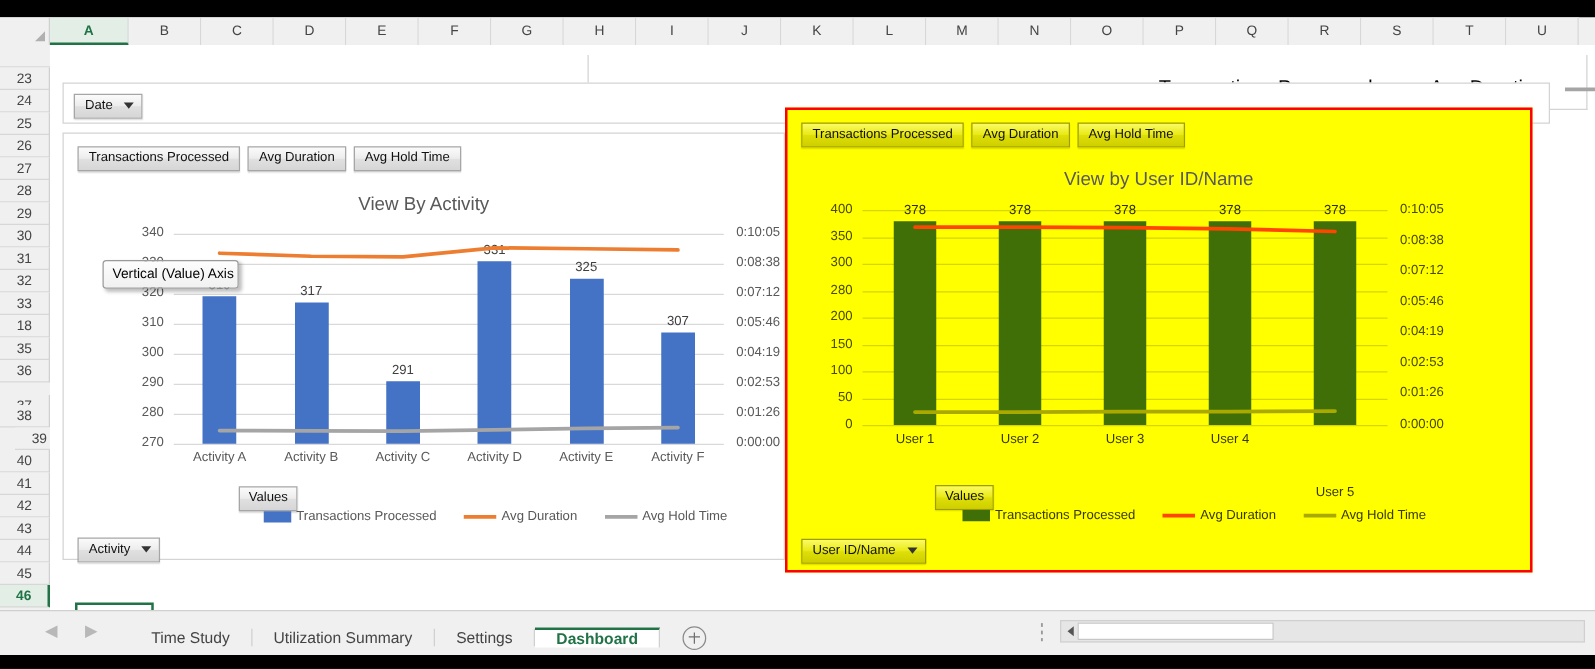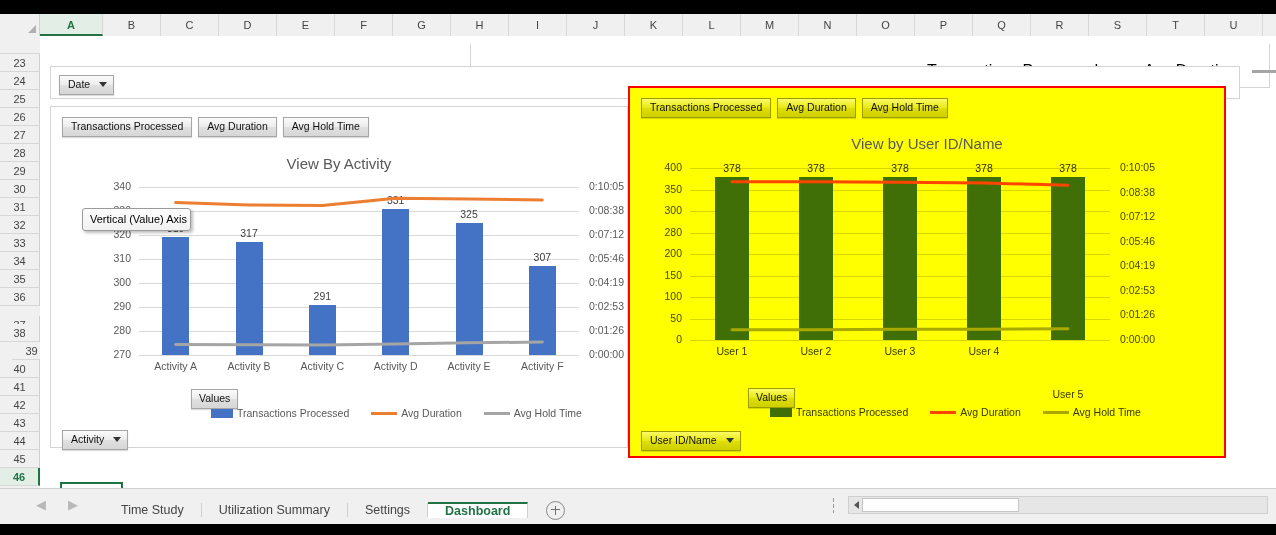--- a/index.html
+++ b/index.html
@@ -160,21 +160,21 @@
           <div class="rowcell" style="top: 36px;">24</div>
           <div class="rowcell" style="top: 54px;">25</div>
           <div class="rowcell" style="top: 72px;">26</div>
           <div class="rowcell" style="top: 90px;">27</div>
           <div class="rowcell" style="top: 108px;">28</div>
           <div class="rowcell" style="top: 126px;">29</div>
           <div class="rowcell" style="top: 144px;">30</div>
           <div class="rowcell" style="top: 162px;">31</div>
           <div class="rowcell" style="top: 180px;">32</div>
           <div class="rowcell" style="top: 198px;">33</div>
-          <div class="rowcell" style="top: 216px;">34</div>
+          <div class="rowcell" style="top: 216px;">18</div>
           <div class="rowcell" style="top: 234px;">35</div>
           <div class="rowcell" style="top: 252px;">36</div>
           <div class="rowcell" style="top: 280px;">37</div>
           <div class="rowcell" style="top: 288px;">38</div>
           <div class="rowcell" style="top: 306px; margin-left: 12px;">39</div>
           <div class="rowcell" style="top: 324px;">40</div>
           <div class="rowcell" style="top: 342px;">41</div>
           <div class="rowcell" style="top: 360px;">42</div>
           <div class="rowcell" style="top: 378px;">43</div>
           <div class="rowcell" style="top: 396px;">44</div>

